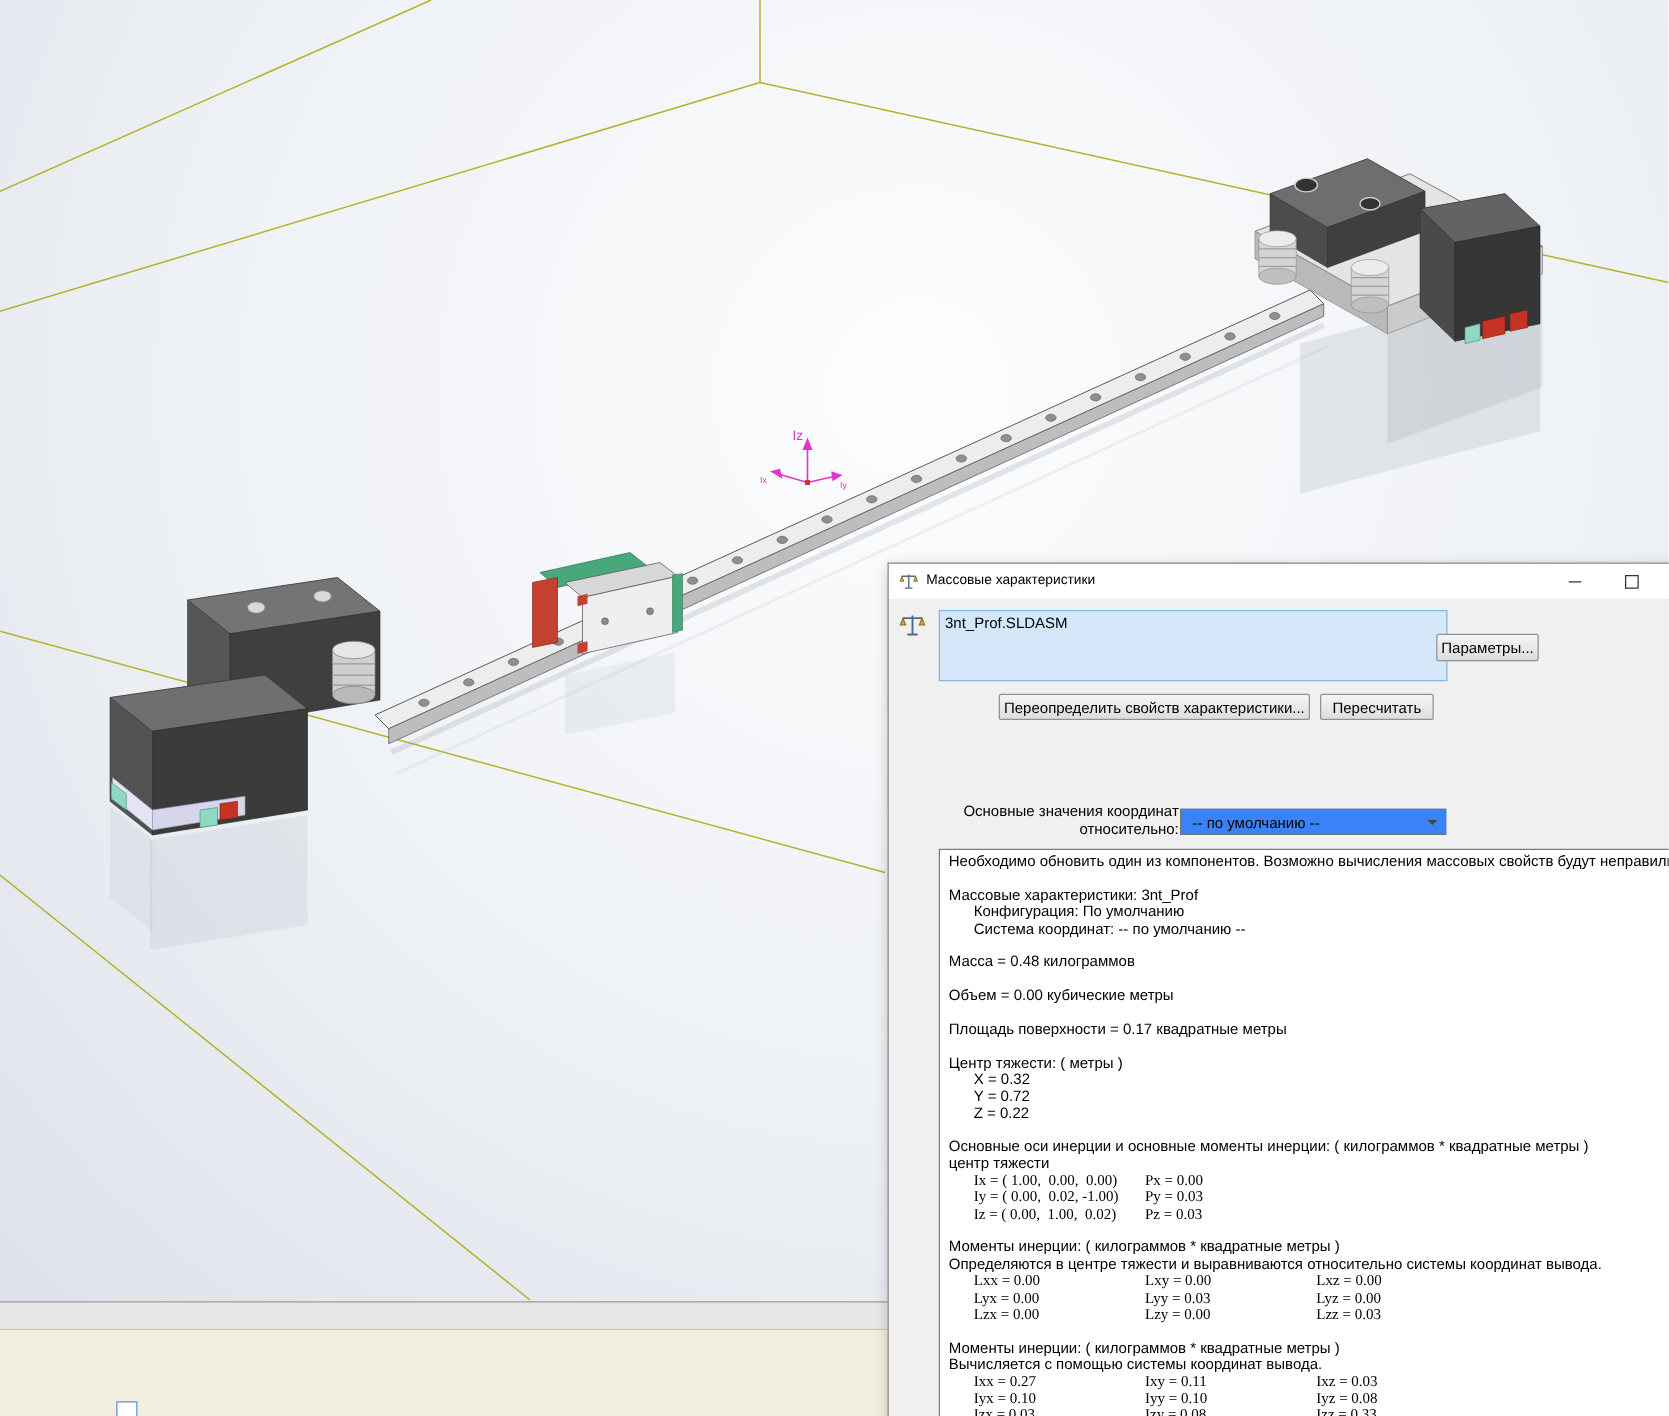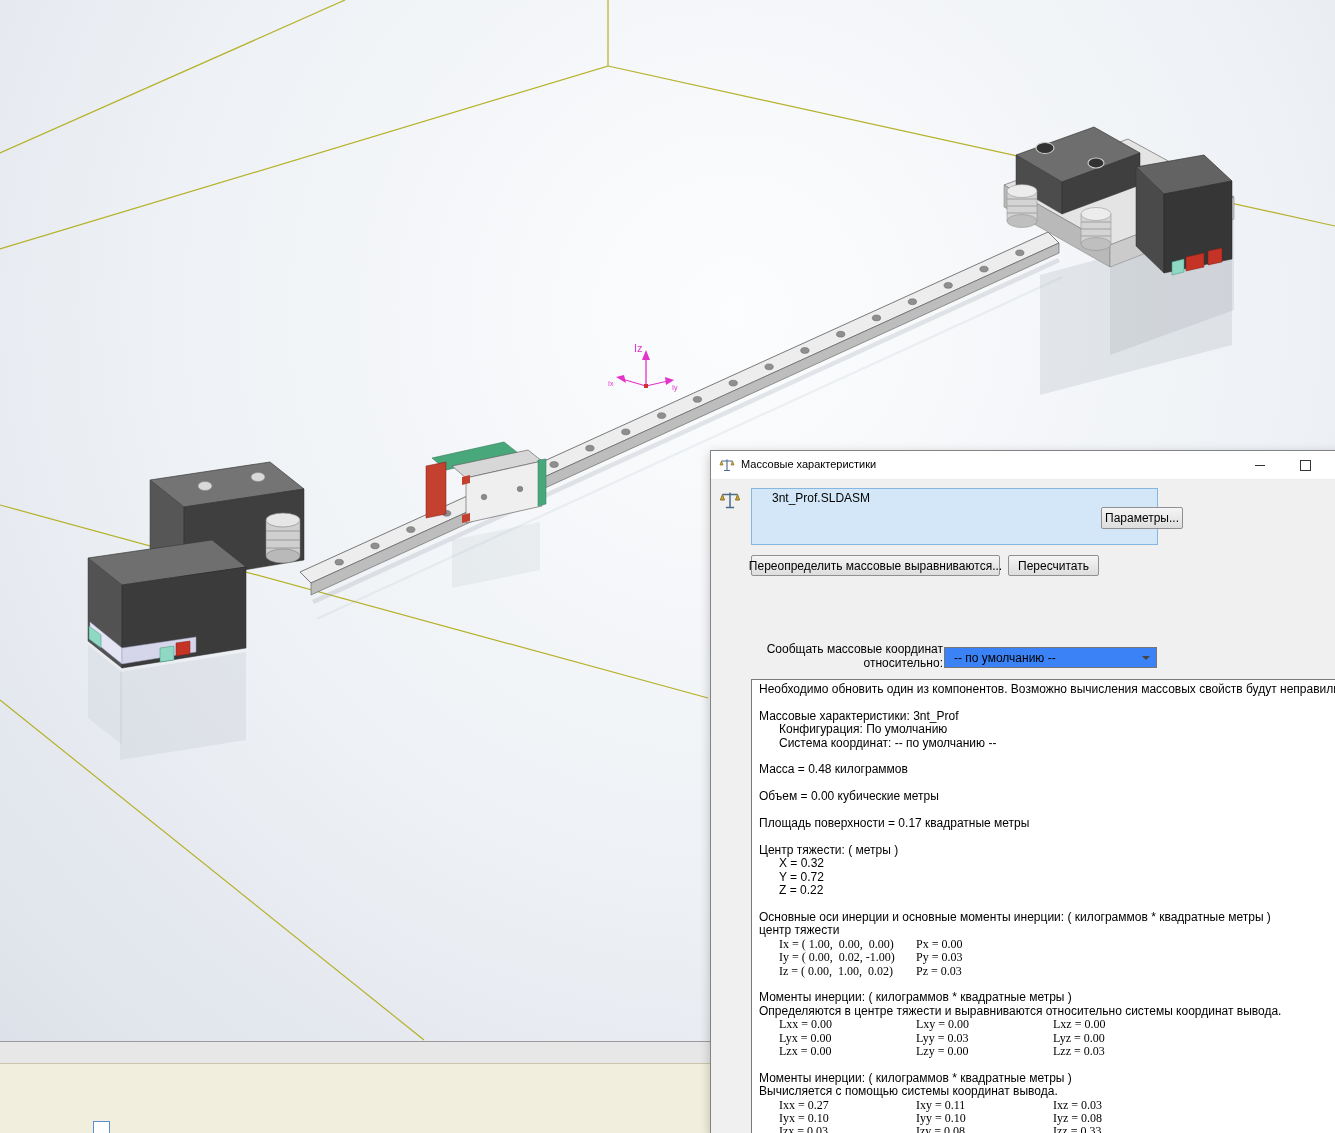--- a/index.html
+++ b/index.html
@@ -28,26 +28,26 @@
   .title-icon{position:absolute;left:8px;top:6px;width:16px;height:16px;}
   .title-text{position:absolute;left:30px;top:7px;font-size:11px;color:#000;white-space:nowrap;}
   .winbtn{position:absolute;top:0;width:30px;height:28px;display:flex;align-items:center;justify-content:center;}
   .winbtn.min{left:534px}.winbtn.max{left:579px}
   .glyph-min{width:10px;height:1px;background:#333;}
   .glyph-max{width:9px;height:9px;border:1px solid #333;}
 
   .scale-icon{position:absolute;left:8px;top:38px;width:22px;height:22px;}
 
   .filebox{position:absolute;left:40px;top:37px;width:407px;height:57px;
-    background:#d3e7f8;border:1px solid #85b7e2;padding:2px 20px;box-sizing:border-box;
+    background:#d3e7f8;border:1px solid #85b7e2;padding:2px 4px;box-sizing:border-box;
     white-space:nowrap;overflow:hidden;}
 
   .btn{position:absolute;display:flex;align-items:center;justify-content:center;
     background:linear-gradient(#f5f5f5,#dddddd);border:1px solid #8e9094;border-radius:2px;
-    font-family:inherit;font-size:12px;color:#000;padding:0 16px;box-sizing:border-box;white-space:nowrap;}
+    font-family:inherit;font-size:12px;color:#000;padding:0 16px;box-sizing:border-box;white-space:nowrap;margin-left:48px;}
   .btn-params{left:390px;top:56px;width:82px;height:22px;}
   .btn-override{left:40px;top:104px;width:249px;height:21px;}
   .btn-recalc{left:297px;top:104px;width:91px;height:21px;text-align:center;}
 
   #checkboxes{position:absolute;left:40px;top:132px;}
   .cb-row{display:flex;align-items:center;height:15px;margin-bottom:7px;cursor:default;}
   .cb-box{width:13px;height:13px;background:#fff;border:1px solid #6a6a6a;margin-right:5px;box-sizing:border-box;flex:0 0 auto;}
   .cb-label{font-size:12px;white-space:nowrap;}
 
   .coord-label{position:absolute;left:36px;top:192px;width:196px;text-align:right;
@@ -231,26 +231,26 @@
       <svg width="22" height="22" viewBox="0 0 16 16">
         <path d="M8 2.5 V13 M5 13.5 H11 M2.5 4 H13.5" stroke="#4a6b8a" stroke-width="1.1" fill="none"></path>
         <path d="M2.5 4 L1 8 L4 8 Z" fill="#d4aa3c" stroke="#8a6d1f" stroke-width="0.7"></path>
         <path d="M13.5 4 L12 8 L15 8 Z" fill="#d4aa3c" stroke="#8a6d1f" stroke-width="0.7"></path>
       </svg>
     </span>
 
     <div class="filebox">3nt_Prof.SLDASM</div>
 
     <button class="btn btn-params">Параметры...</button>
-    <button class="btn btn-override">Переопределить массовые выравниваются...</button>
+    <button class="btn btn-override">Переопределить свойств характеристики...</button>
     <button class="btn btn-recalc">Пересчитать</button>
 
 
     <div class="coord-label">
-      <div>Сообщать массовые координат</div>
+      <div>Основные значения координат</div>
       <div>относительно:</div>
     </div>
 
     <div class="dropdown">
       <span>-- по умолчанию --</span>
       <span class="dd-arrow"></span>
     </div>
 
     <div id="results">
         <div class="res-line">Необходимо обновить один из компонентов. Возможно вычисления массовых свойств будут неправильн</div>

